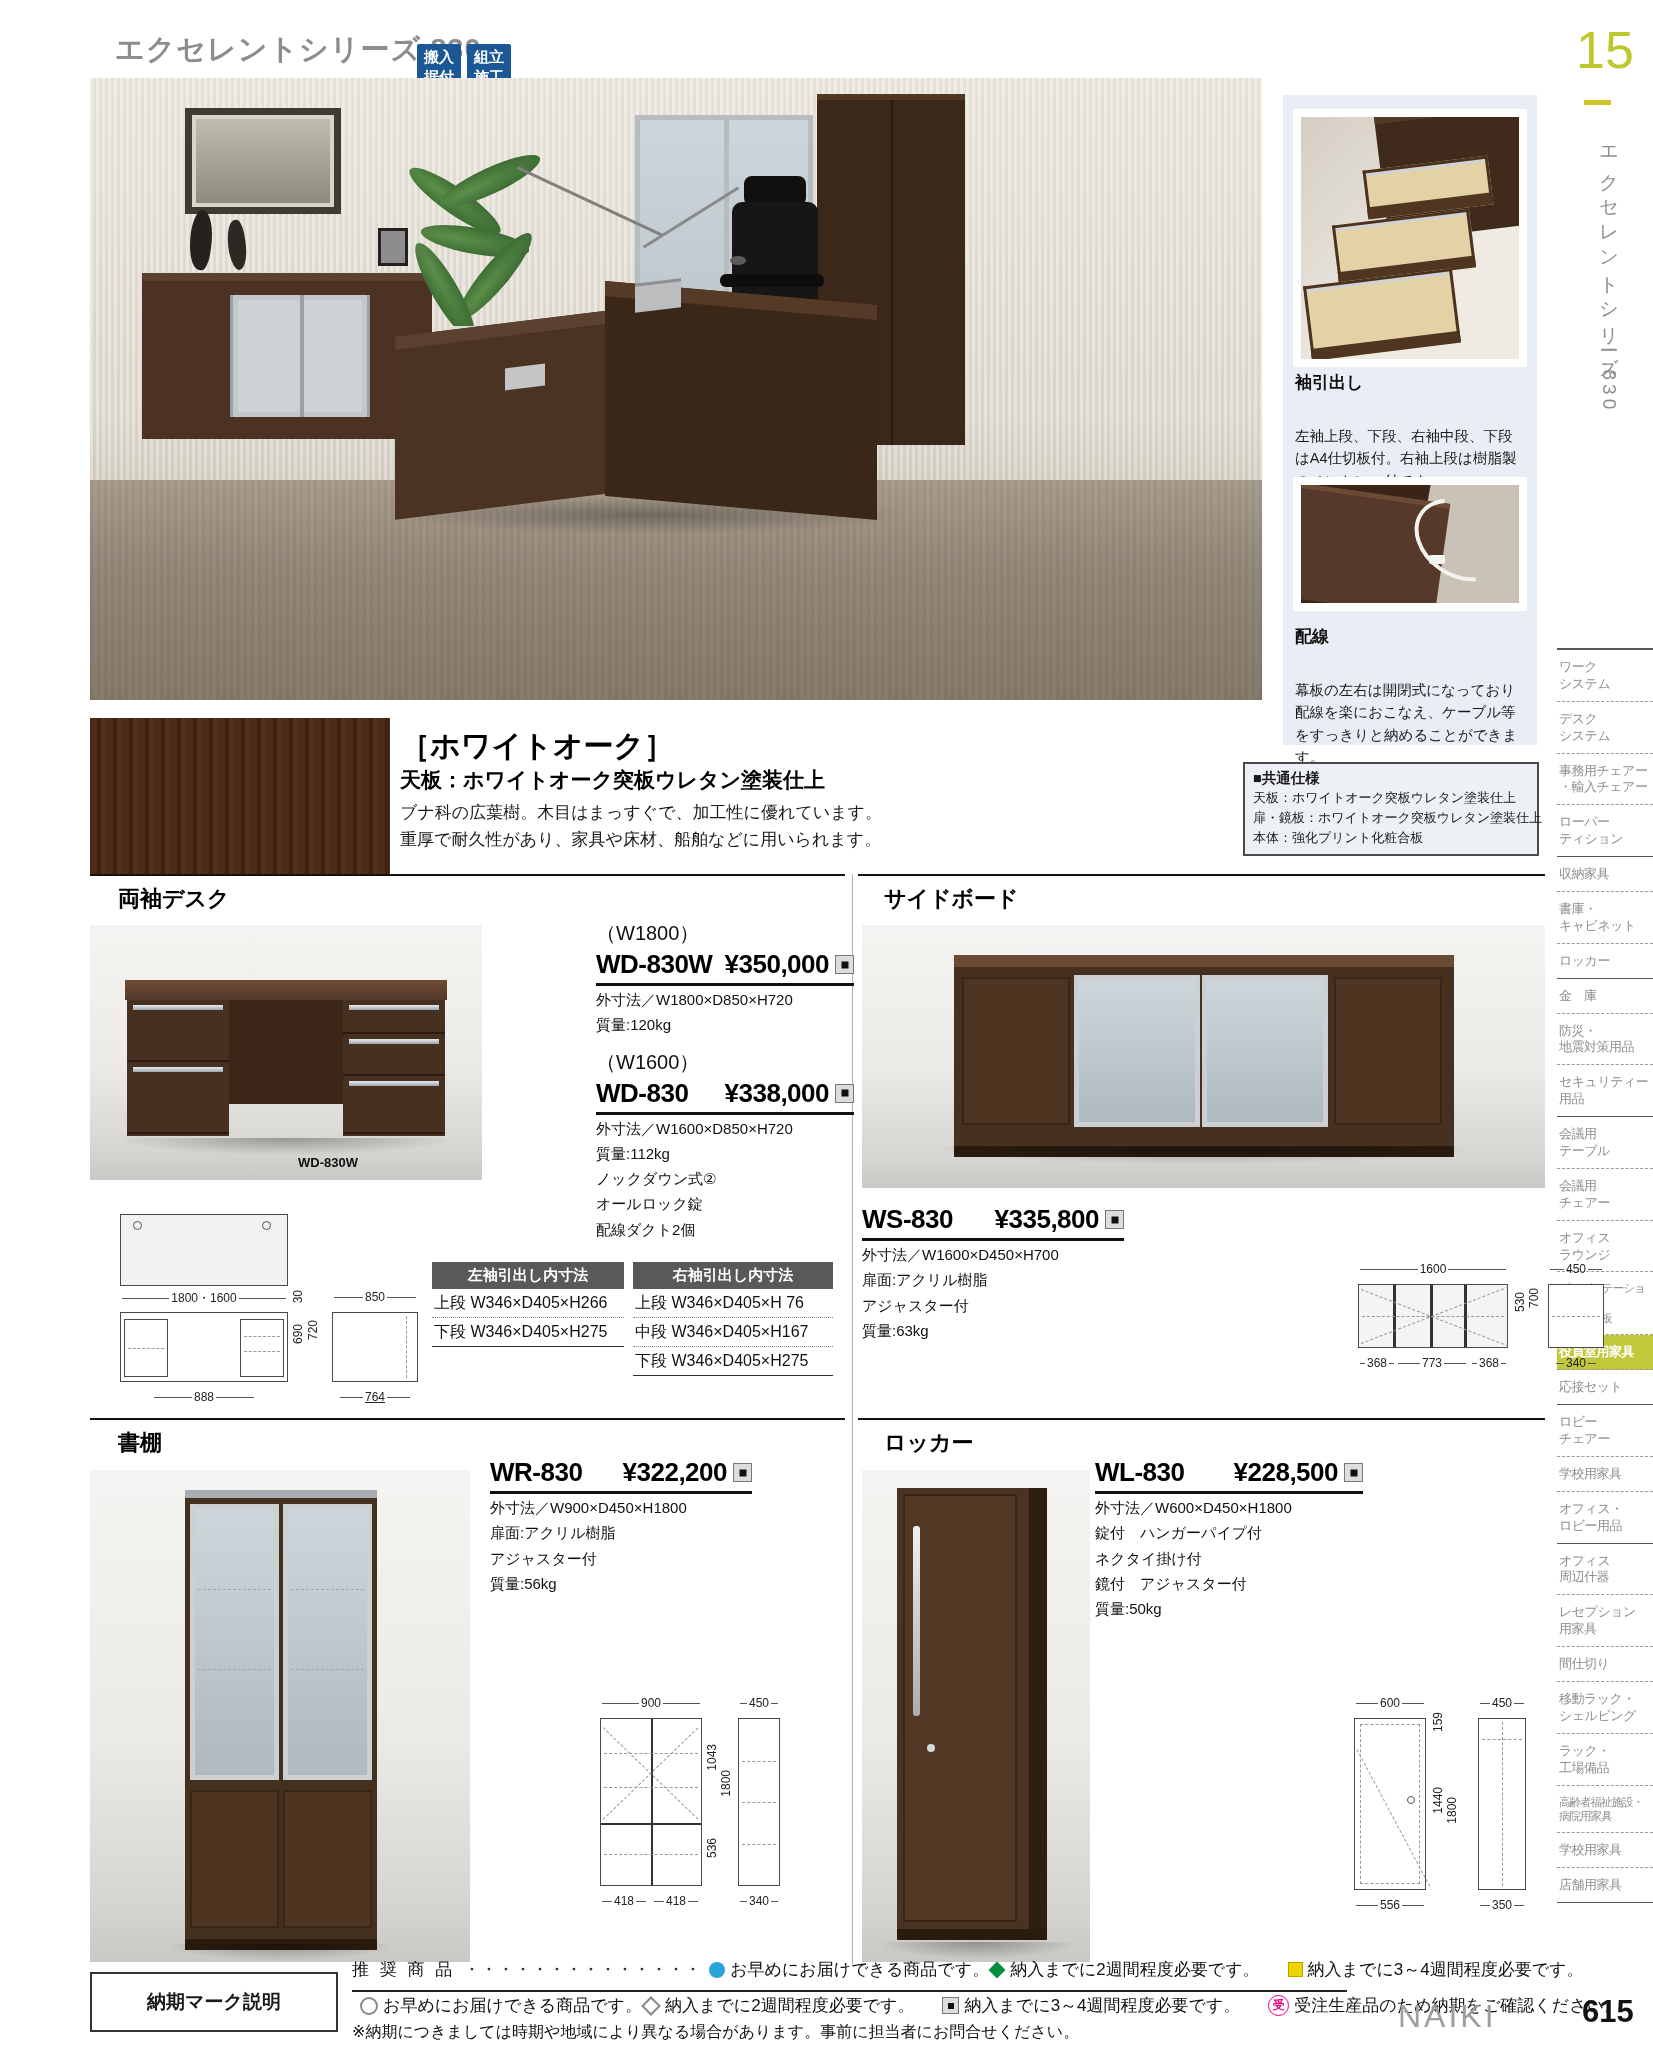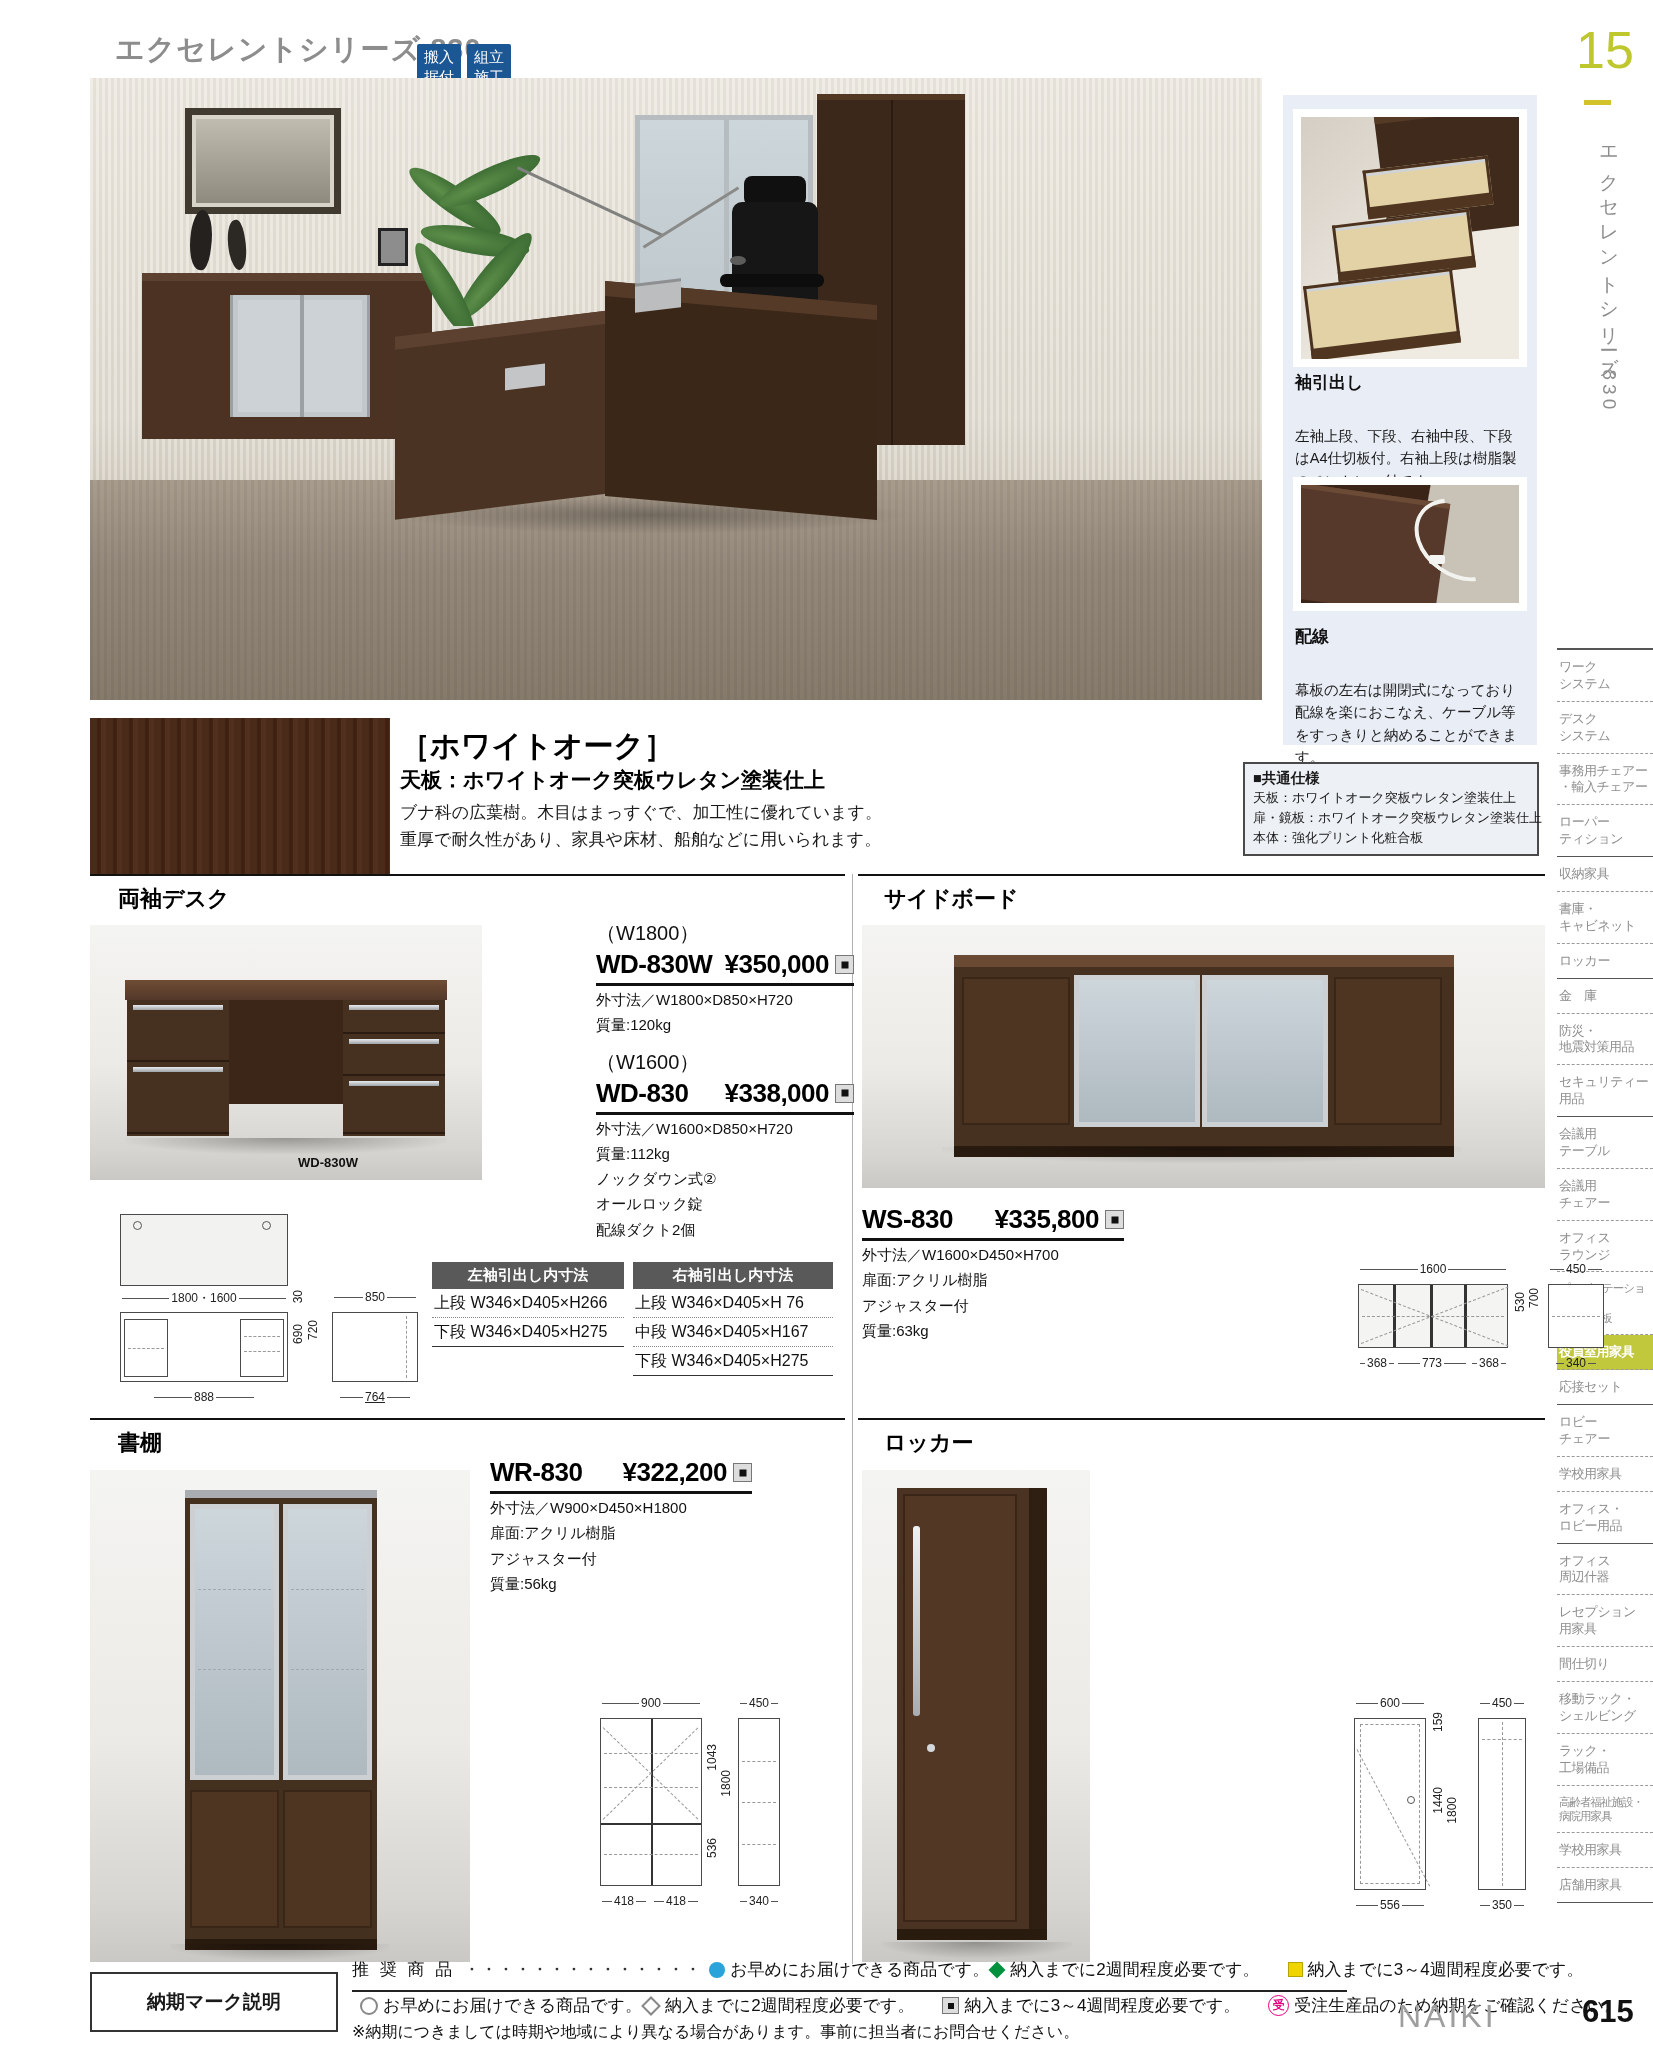--- a/index.html
+++ b/index.html
@@ -1,21 +1,21 @@
 <!DOCTYPE html>
 <html><head>
 <meta charset="utf-8">
 <style>
   html,body{margin:0;padding:0;background:#fff;}
   body{font-family:"Liberation Sans","DejaVu Sans",sans-serif;color:#1a1a1a;}
   #page{position:relative;width:1653px;height:2047px;background:#fff;overflow:hidden;}
 
   
   .series-title{position:absolute;left:115px;top:30px;font-size:29px;font-weight:bold;color:#8d8d8d;letter-spacing:1px;}
-  .badge{position:absolute;top:44px;width:44px;height:44px;background:#1c5795;color:#fff;font-size:15px;font-weight:normal;
+  .badge{position:absolute;top:44px;width:44px;height:44px;background:#1c5795;color:#fff;font-size:15px;font-weight:bold;
          line-height:1.35;text-align:center;white-space:pre-line;padding-top:3px;box-sizing:border-box;border-radius:2px;}
   .page-num{position:absolute;left:1576px;top:20px;font-size:52px;color:#bfc72f;}
   .page-num-dash{position:absolute;left:1584px;top:100px;width:27px;height:5px;background:#d2c32a;}
   .side-tab{position:absolute;left:1596px;top:135px;writing-mode:vertical-rl;font-size:19px;color:#8d8d8d;letter-spacing:4px;}
 
   
   .room-photo{position:absolute;left:90px;top:78px;width:1172px;height:622px;overflow:hidden;
     background:linear-gradient(180deg,#ece8df 0%,#e0dbd0 55%,#d5cfc2 66%);}
   .rp-stripes{position:absolute;inset:0;background:repeating-linear-gradient(90deg,rgba(255,255,255,.22) 0 3px,rgba(0,0,0,.03) 3px 6px);}
   .rp-floor{position:absolute;left:0;top:402px;width:100%;height:220px;
@@ -512,20 +512,32 @@
     <div style="position:absolute;left:35px;top:18px;width:150px;height:452px;background:#4a3323;">
       <div style="position:absolute;right:0;top:0;width:18px;height:100%;background:#2f1f12;"></div>
       <div style="position:absolute;left:6px;top:6px;width:114px;height:428px;background:#523824;box-shadow:inset 0 0 0 2px #3a2616;"></div>
       <div style="position:absolute;left:16px;top:38px;width:7px;height:190px;background:linear-gradient(180deg,#eef0f2,#a9adb1);border-radius:3px;"></div>
       <div style="position:absolute;left:30px;top:256px;width:8px;height:8px;background:#d5d8da;border-radius:50%;"></div>
       <div class="plinth"></div>
     </div>
     <div class="floor-shadow" style="left:20px;top:472px;width:190px;"></div>
   </div>
 
+  <div class="pblock" style="left:1095px;top:1455px;width:268px;">
+    <div class="prod-head">
+      <span class="prod-code">WL-830</span>
+      <span class="prod-price">¥228,500</span>
+      <span class="mark-box"></span>
+    </div>
+    <div class="spec">外寸法／W600×D450×H1800</div>
+    <div class="spec">錠付　ハンガーパイプ付</div>
+    <div class="spec">ネクタイ掛け付</div>
+    <div class="spec">鏡付　アジャスター付</div>
+    <div class="spec">質量:50kg</div>
+  </div>
 
   <div class="dg" style="left:1338px;top:1692px;width:262px;height:255px;">
     <div class="hdim" style="left:16px;top:4px;width:72px;">
         <span>600</span>
       </div>
     <div class="vdim" style="left:94px;top:20px;">159</div>
     <div class="hdim" style="left:140px;top:4px;width:48px;">
         <span>450</span>
       </div>
     <div class="box" style="left:16px;top:26px;width:72px;height:172px;">

